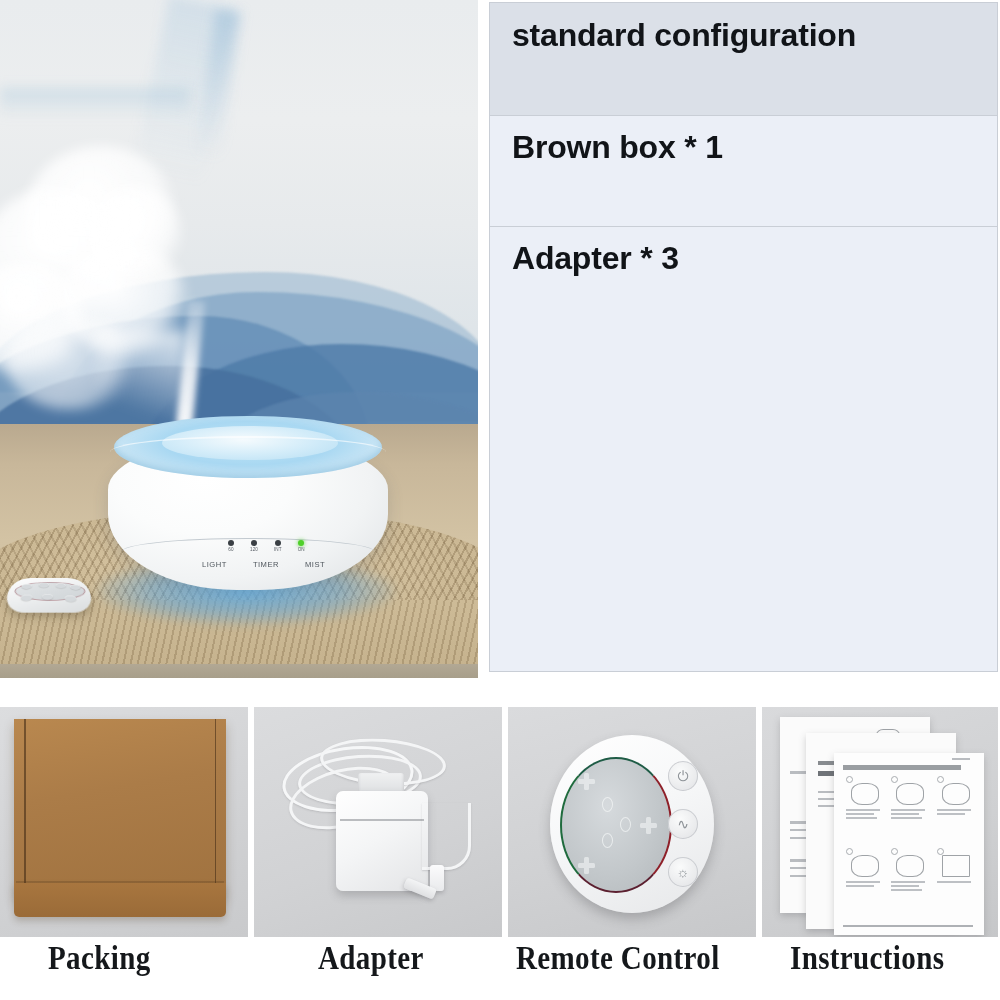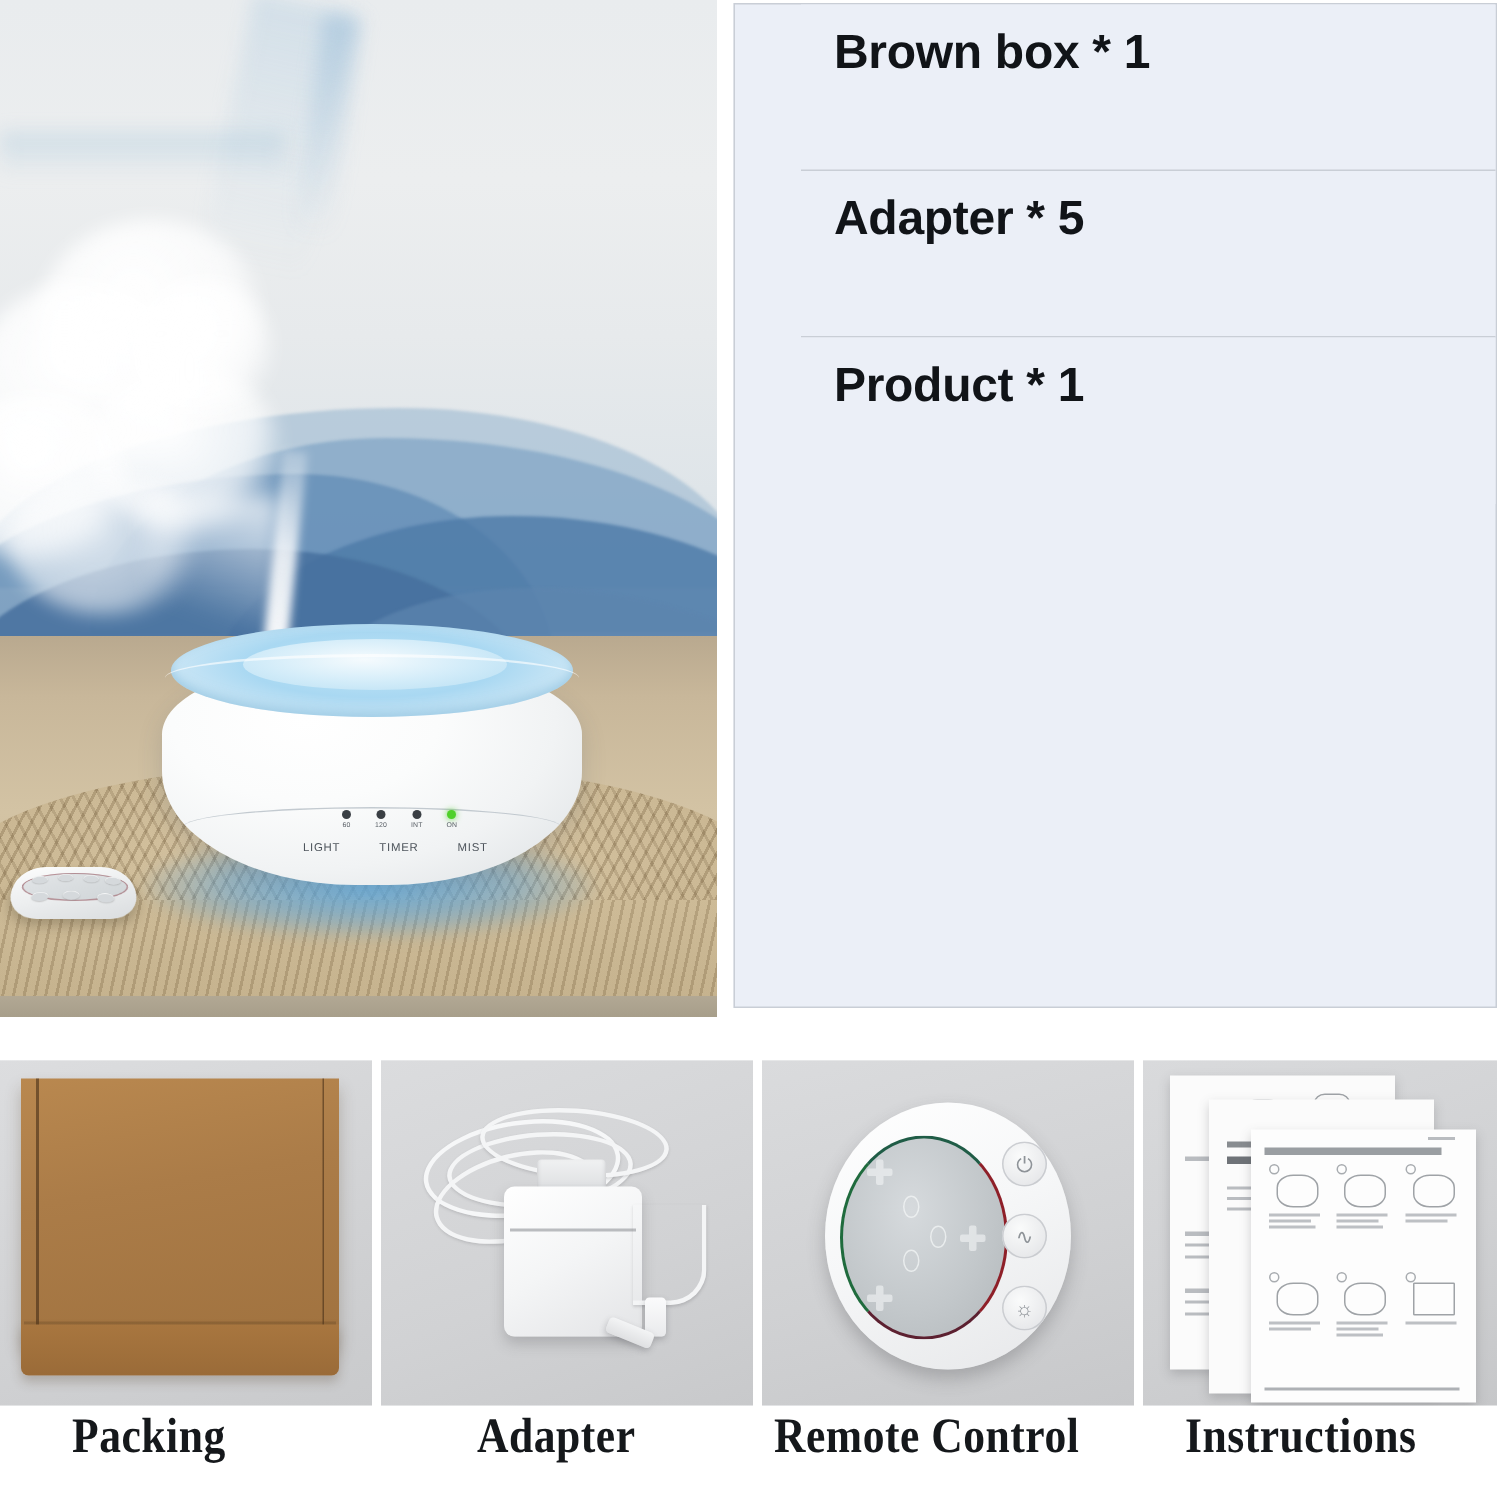--- a/index.html
+++ b/index.html
@@ -279,21 +279,20 @@
   }
   .config-row.header {
     height: 113px;
     background: #dbe0e8;
     padding-top: 13px;
   }
   .config-row.item {
     height: 111px;
     background: #ebeff7;
     padding-top: 12px;
-    margin-left: 44px;
   }
   .config-row.item:last-child { border-bottom: none; }
   .config-text {
     font-size: 32px;
     font-weight: bold;
     color: #111418;
     letter-spacing: -.2px;
     line-height: 1.2;
     white-space: nowrap;
   }
@@ -583,28 +582,28 @@
         <div class="rbtn" style="left:48px; top:8px;"></div>
         <div class="rbtn" style="left:63px; top:10px;"></div>
         <div class="rbtn" style="left:14px; top:23px;"></div>
         <div class="rbtn" style="left:34px; top:22px;"></div>
         <div class="rbtn" style="left:56px; top:24px;"></div>
       </div>
     </div>
   </div>
 
   <div class="config-table">
+    <div class="config-row header">
+      <span class="config-text">standard configuration</span>
+    </div>
     <div class="config-row item">
       <span class="config-text">Brown box * 1</span>
     </div>
     <div class="config-row item">
-      <span class="config-text">Adapter * 5</span>
-    </div>
-    <div class="config-row item">
-      <span class="config-text">Product * 1</span>
+      <span class="config-text">Adapter * 3</span>
     </div>
   </div>
 </div>
 
 <div class="thumb-strip">
 
   <div class="thumb">
     <div class="t-box-bg"></div>
     <div class="t-box">
       <div class="t-box-lidline"></div>

